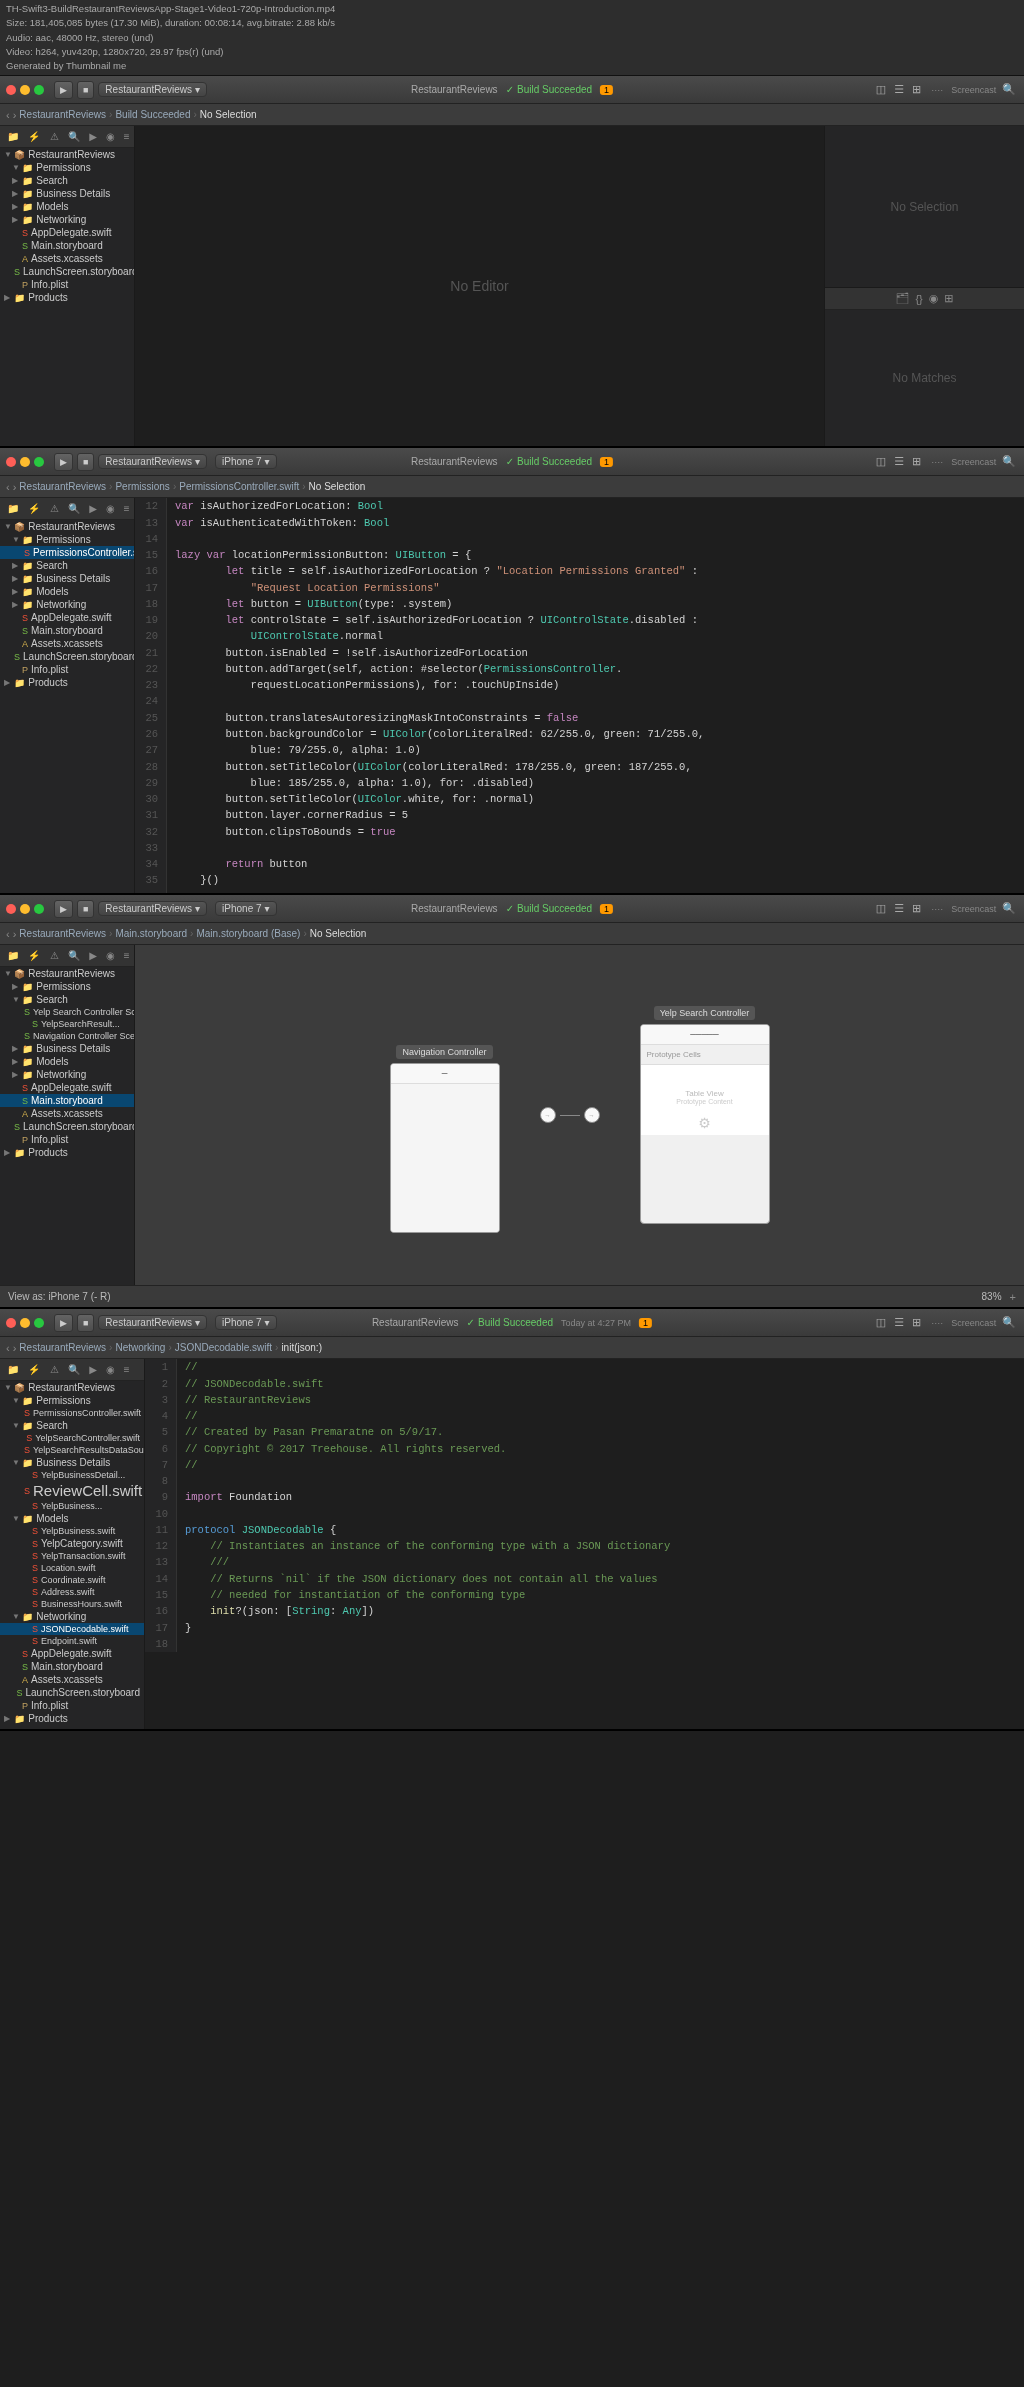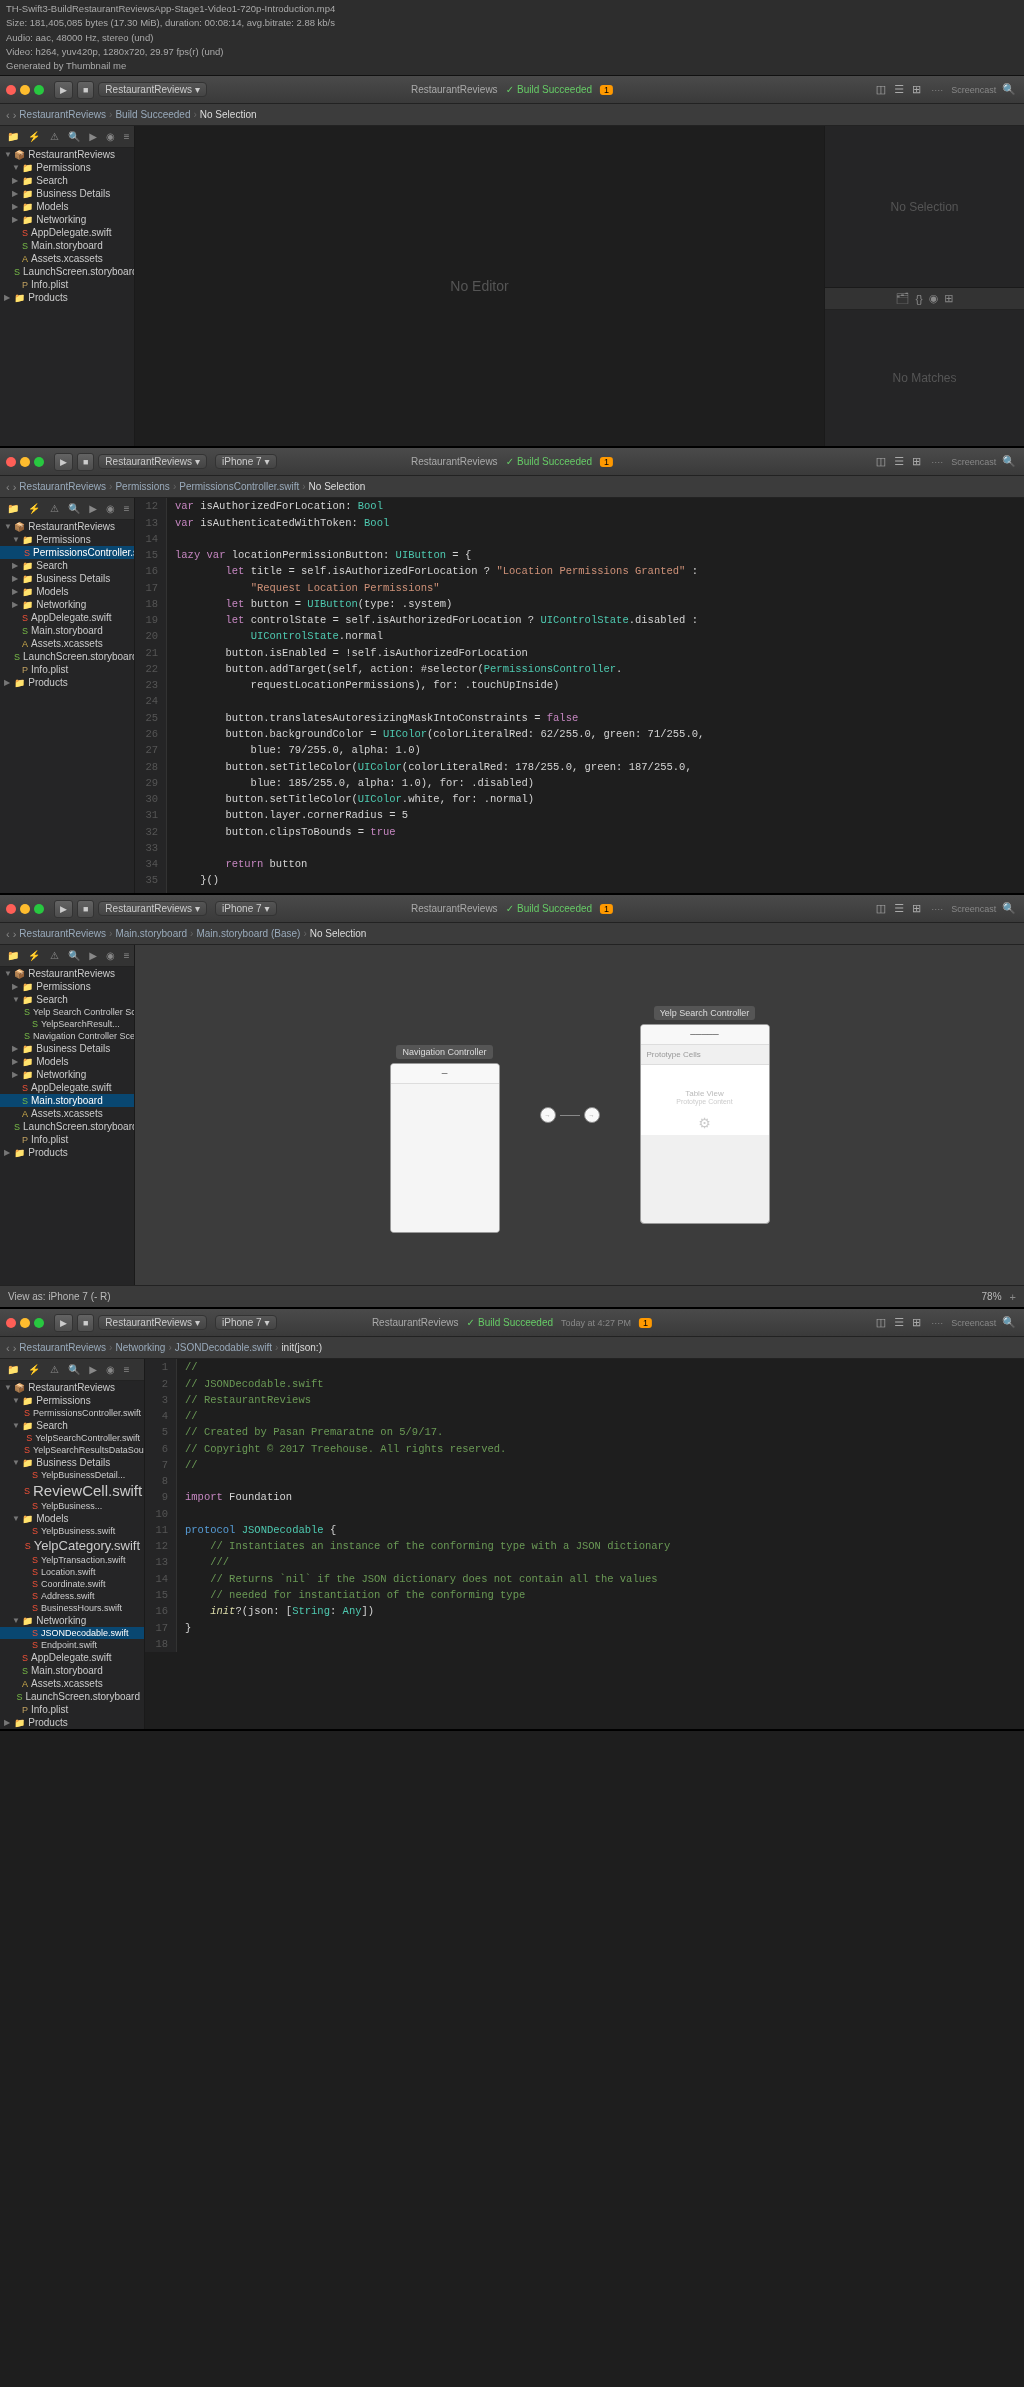--- a/index.html
+++ b/index.html
@@ -215,21 +215,21 @@
       padding-left: 8px;
       flex: 1;
       white-space: pre;
     }
     
     .kw { color: #c586c0; }       
     .kw2 { color: #569cd6; }      
     .type { color: #4ec9b0; }     
     .str { color: #ce9178; }      
     .cmt { color: #6a9955; }      
-    .func { color: #dcdcaa; font-style: italic; }     
+    .func { color: #dcdcaa; }     
     .plain { color: #d4d4d4; }
 
     
     .storyboard-area {
       flex: 1;
       background: #3c3c3c;
       position: relative;
       overflow: hidden;
       display: flex;
       align-items: center;
@@ -851,21 +851,21 @@
             </div>
           </div>
         </div>
       </div>
     </div>
   </div>
 
   <div style="height:22px;background:#3a3a3a;border-top:1px solid #222;display:flex;align-items:center;padding:0 8px;color:#bbb;font-size:10px;gap:8px;">
     <span>View as: iPhone 7 (- R)</span>
     <span style="flex:1;"></span>
-    <span>78%</span>
+    <span>83%</span>
     <button style="background:none;border:none;color:#888;cursor:pointer;font-size:11px;">+</button>
   </div>
 </div>
 
 <div class="section">
 
   <div class="xcode-toolbar">
     <div class="toolbar-dots">
       <div class="dot dot-red"></div>
       <div class="dot dot-yellow"></div>
@@ -980,21 +980,21 @@
         <span>Models</span>
       </div>
       <div class="tree-item tree-indent-2">
         <span class="tree-arrow"> </span>
         <span class="file-icon swift-icon">S</span>
         <span style="font-size:9px;">YelpBusiness.swift</span>
       </div>
       <div class="tree-item tree-indent-2">
         <span class="tree-arrow"> </span>
         <span class="file-icon swift-icon">S</span>
-        <span style="font-size:13px;">YelpCategory.swift</span>
+        <span style="font-size:10px;">YelpCategory.swift</span>
       </div>
       <div class="tree-item tree-indent-2">
         <span class="tree-arrow"> </span>
         <span class="file-icon swift-icon">S</span>
         <span style="font-size:9px;">YelpTransaction.swift</span>
       </div>
       <div class="tree-item tree-indent-2">
         <span class="tree-arrow"> </span>
         <span class="file-icon swift-icon">S</span>
         <span style="font-size:9px;">Location.swift</span>

